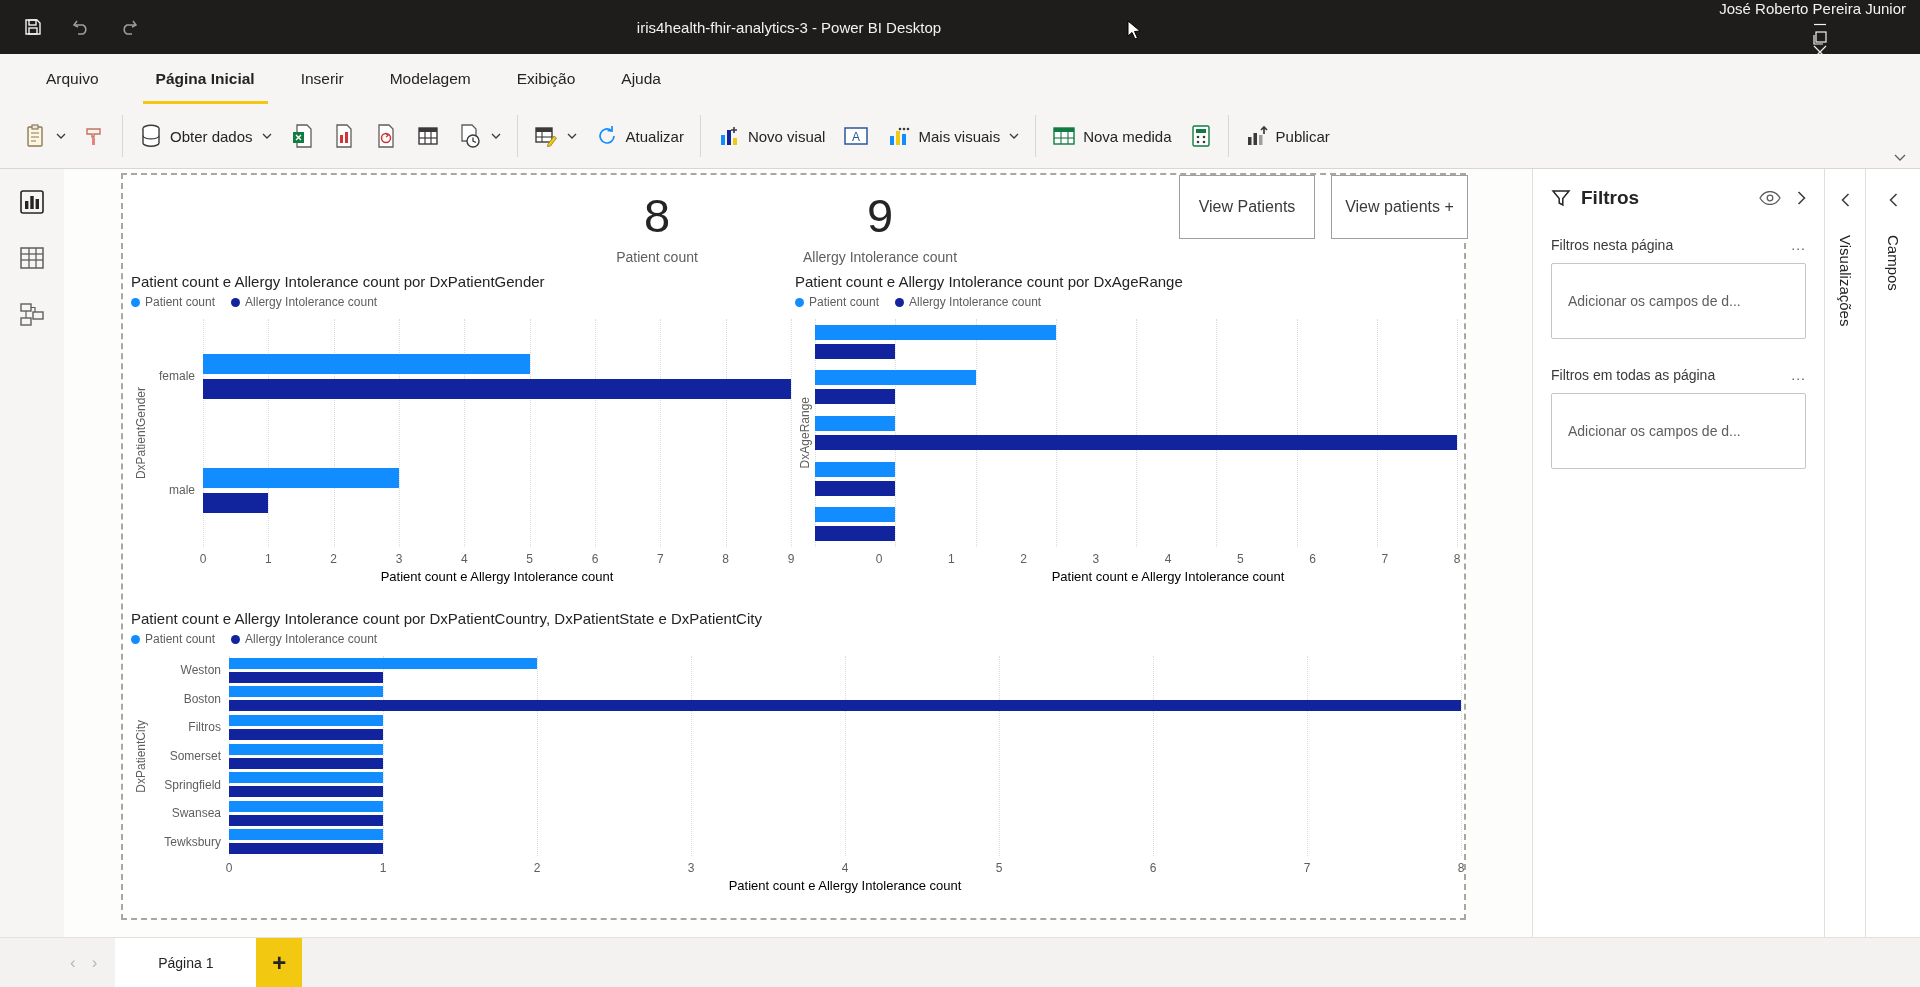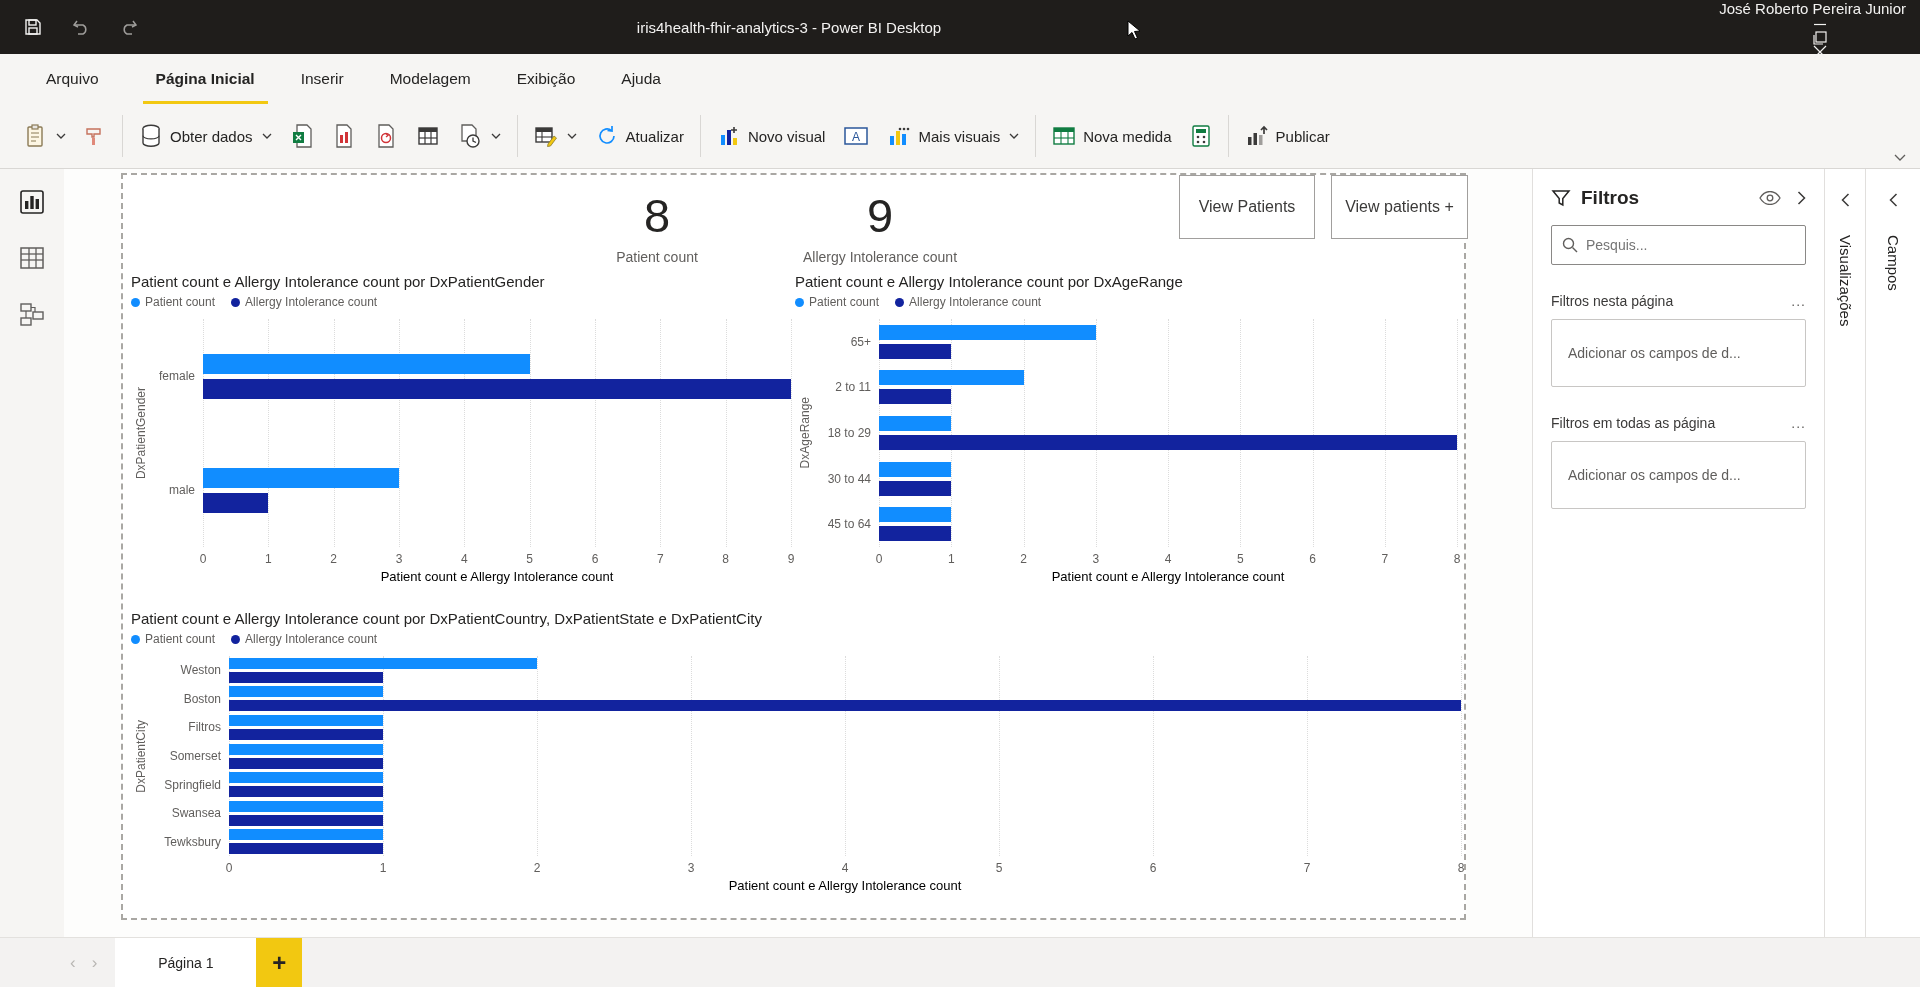--- a/index.html
+++ b/index.html
@@ -68,21 +68,21 @@
 
   
   .filters { width:292px; background:#fff; border-left:1px solid #e1dfdd; padding:14px 18px; }
   .flt-head { display:flex; align-items:center; margin-top:4px; }
   .flt-title { font-size:19px; font-weight:bold; color:#252423; margin-left:10px; }
   .flt-head-right { margin-left:auto; display:flex; align-items:center; gap:16px; }
   .flt-search { margin-top:16px; height:40px; border:1px solid #8a8886; border-radius:2px; background:#fff; display:flex; align-items:center; padding:0 10px; gap:8px; }
   .flt-search input { border:none; outline:none; flex:1; font-size:14px; color:#605e5c; font-family:"Liberation Sans", sans-serif; background:transparent; }
   .flt-section { display:flex; align-items:center; margin-top:28px; font-size:14px; color:#3b3a39; }
   .flt-more { margin-left:auto; color:#605e5c; letter-spacing:1px; font-size:14px; }
-  .flt-drop { margin-top:10px; height:68px; border:1px solid #c8c6c4; border-radius:2px; background:#fff; display:flex; align-items:center; padding:0 16px; font-size:14px; color:#605e5c; }
+  .flt-drop { margin-top:10px; height:76px; border:1px solid #c8c6c4; border-radius:2px; background:#fff; display:flex; align-items:center; padding:0 16px; font-size:14px; color:#605e5c; }
 
   
   .side-bar { background:#fff; border-left:1px solid #e1dfdd; display:flex; flex-direction:column; align-items:center; padding-top:24px; gap:28px; }
   .side-bar.viz { width:41px; }
   .side-bar.fields { width:55px; }
   .vtext { writing-mode:vertical-rl; font-size:15px; color:#252423; white-space:nowrap; }
 
   
   .bottom { height:50px; background:#f3f2f1; border-top:1px solid #e3e1de; display:flex; align-items:stretch; }
   .nav-arrows { display:flex; align-items:center; gap:16px; padding:0 18px 0 70px; color:#b8b6b3; font-size:17px; }
@@ -425,27 +425,20 @@
         </div>
       <div class="chart" id="chart1">
           <div class="ch-title">Patient count e Allergy Intolerance count por DxAgeRange</div>
           <div class="ch-legend">
             <span class="lg-item"><i style="background: rgb(17, 141, 255);"></i>Patient count</span>
             <span class="lg-item"><i style="background: rgb(18, 35, 158);"></i>Allergy Intolerance count</span>
           </div>
           <div class="ch-body">
             <div class="ch-ylab">
               <span>DxAgeRange</span>
-            </div>
-            <div class="ch-cats">
-              <div class="cat">65+</div>
-              <div class="cat">2 to 11</div>
-              <div class="cat">18 to 29</div>
-              <div class="cat">30 to 44</div>
-              <div class="cat">45 to 64</div>
             </div>
             <div class="ch-plot">
               <div class="gridline" style="left: 0%;"></div>
               <div class="gridline" style="left: 12.5%;"></div>
               <div class="gridline" style="left: 25%;"></div>
               <div class="gridline" style="left: 37.5%;"></div>
               <div class="gridline" style="left: 50%;"></div>
               <div class="gridline" style="left: 62.5%;"></div>
               <div class="gridline" style="left: 75%;"></div>
               <div class="gridline" style="left: 87.5%;"></div>
@@ -576,29 +569,20 @@
             </svg>
         </span>
         <span>
           <svg width="9" height="14" viewBox="0 0 9 14">
               <path d="M1.5 1 L7.5 7 L1.5 13" fill="none" stroke="#3b3a39" stroke-width="1.5"></path>
             </svg>
         </span>
       </span>
     </div>
 
-    <div class="flt-search">
-      <span>
-        <svg width="16" height="16" viewBox="0 0 16 16">
-            <circle cx="6.5" cy="6.5" r="5" fill="none" stroke="#605e5c" stroke-width="1.4"></circle>
-            <line x1="10.5" y1="10.5" x2="15" y2="15" stroke="#605e5c" stroke-width="1.4"></line>
-          </svg>
-      </span>
-      <input type="text" placeholder="Pesquis..." style="">
-    </div>
 
     <div class="flt-section">
       <span>Filtros nesta página</span>
       <span class="flt-more">...</span>
     </div>
     <div class="flt-drop">Adicionar os campos de d...</div>
 
     <div class="flt-section">
       <span>Filtros em todas as página</span>
       <span class="flt-more">...</span>

